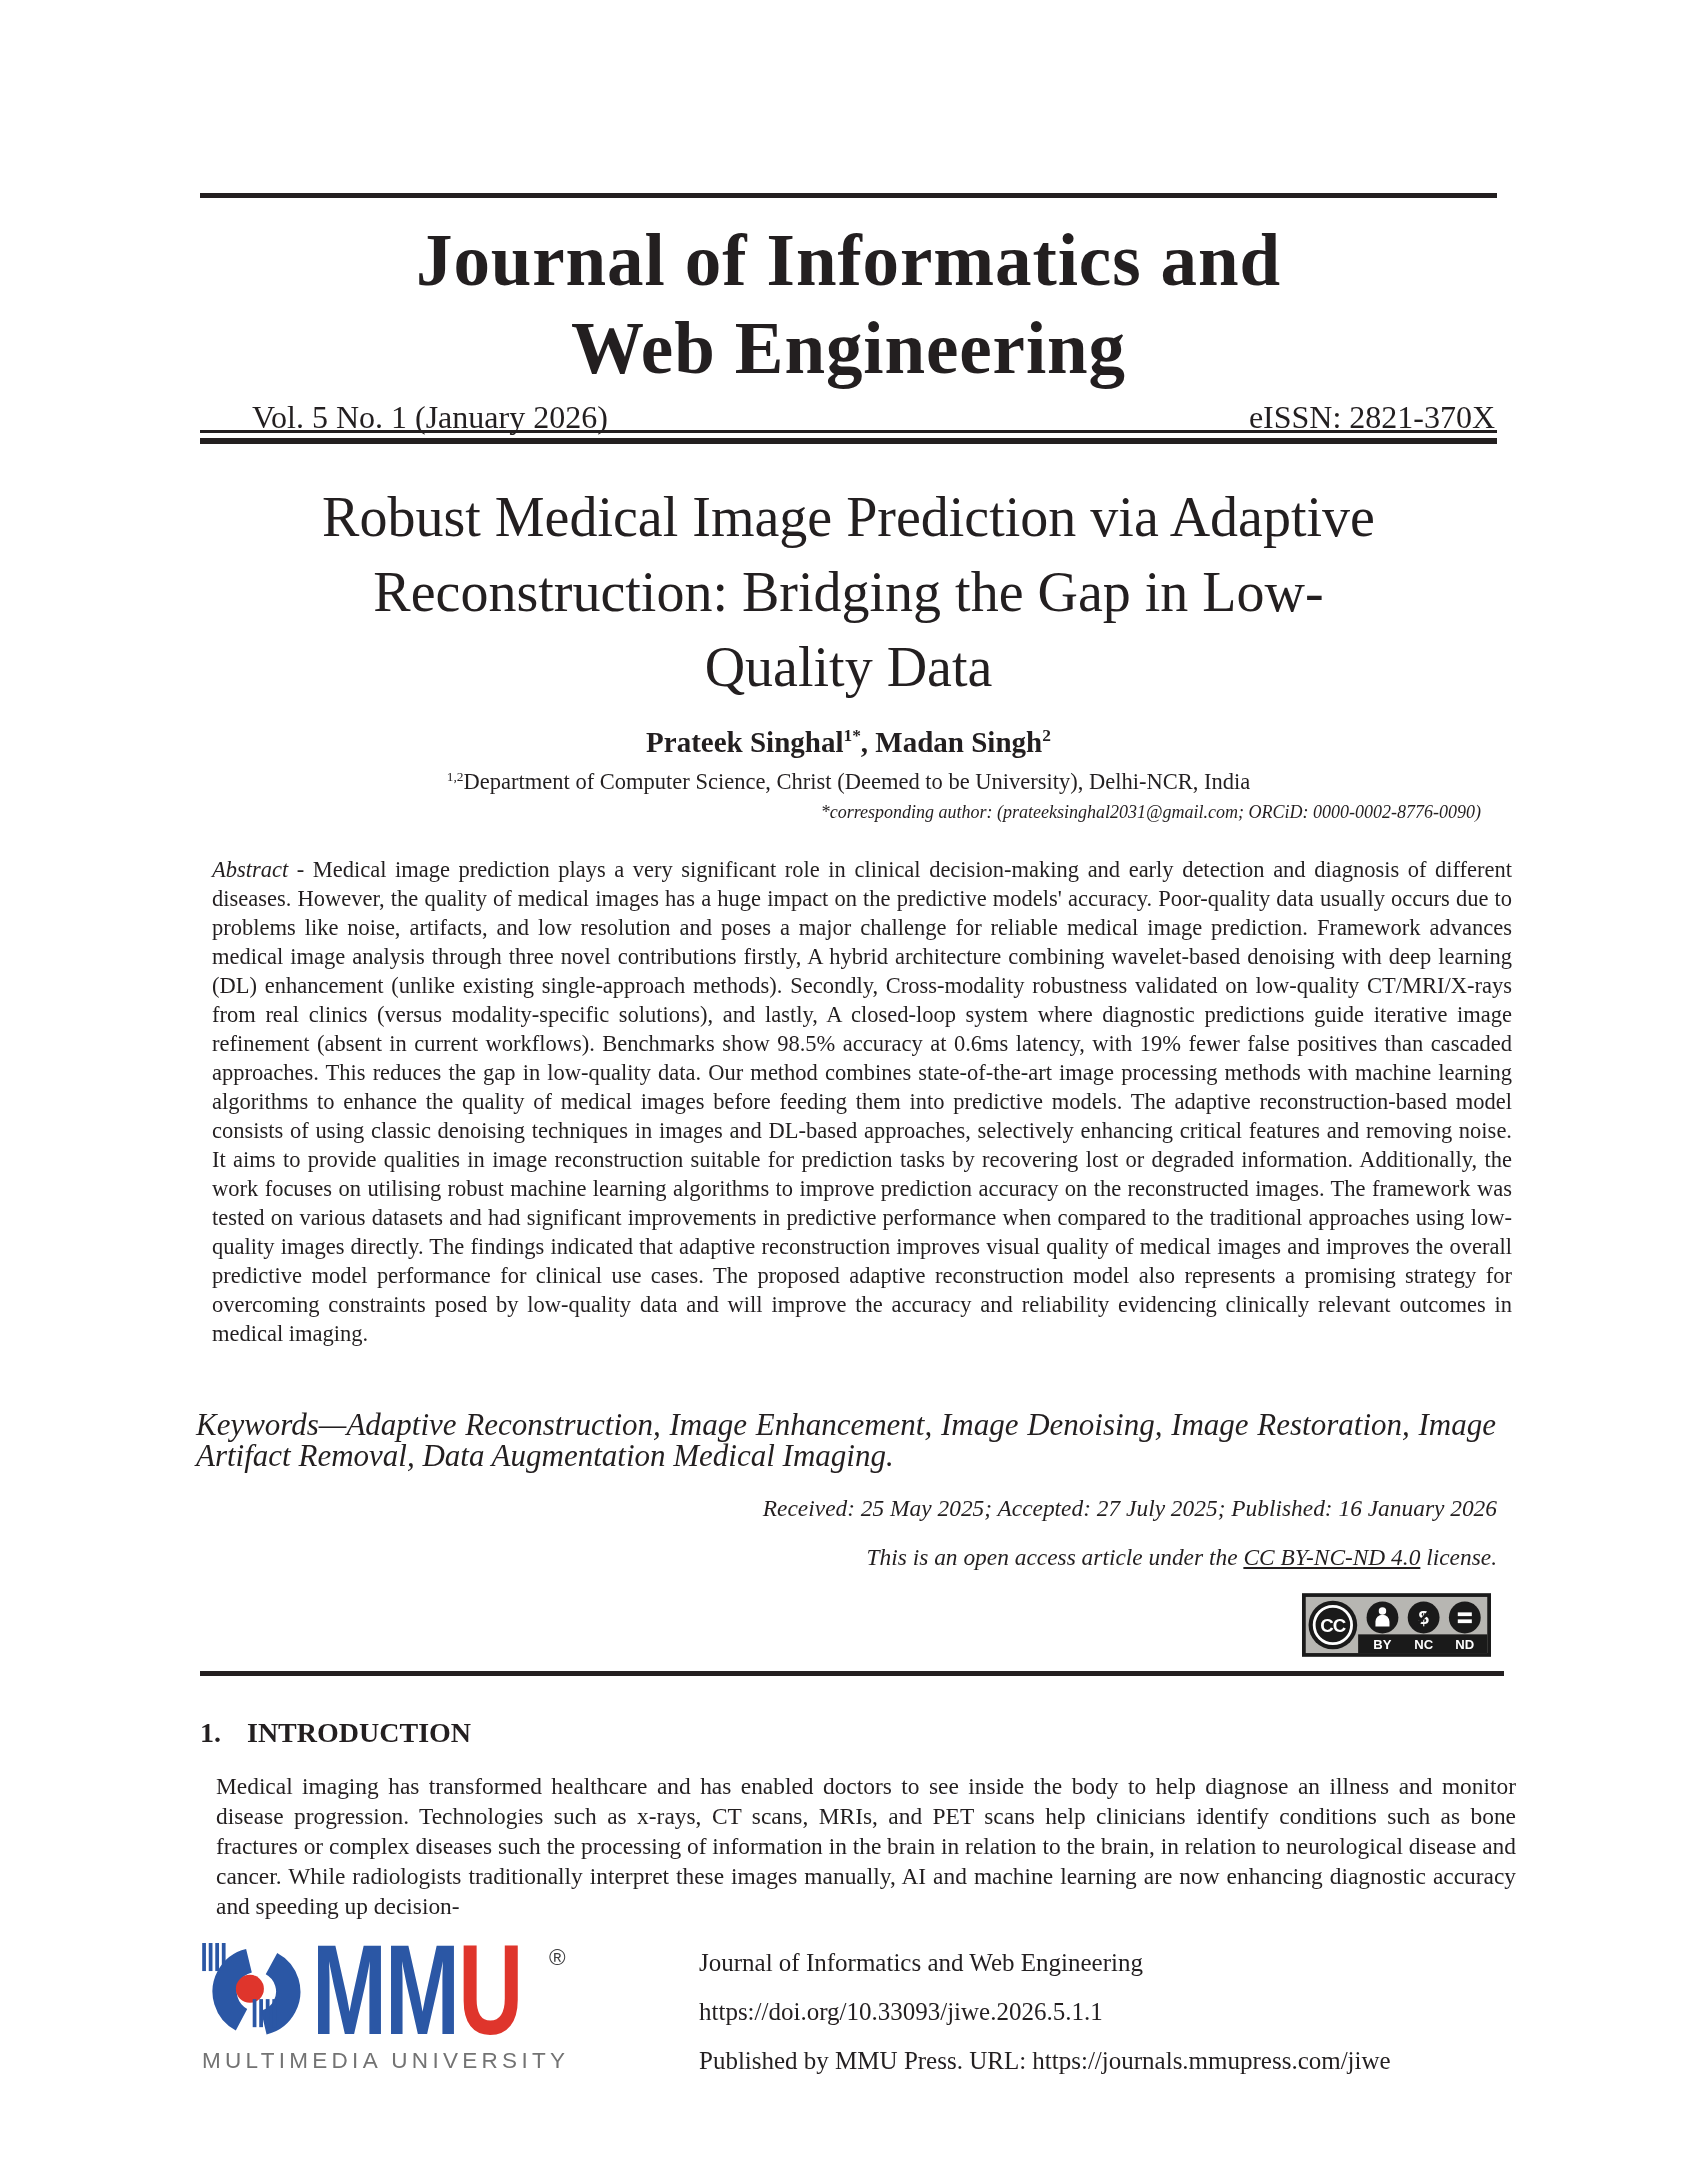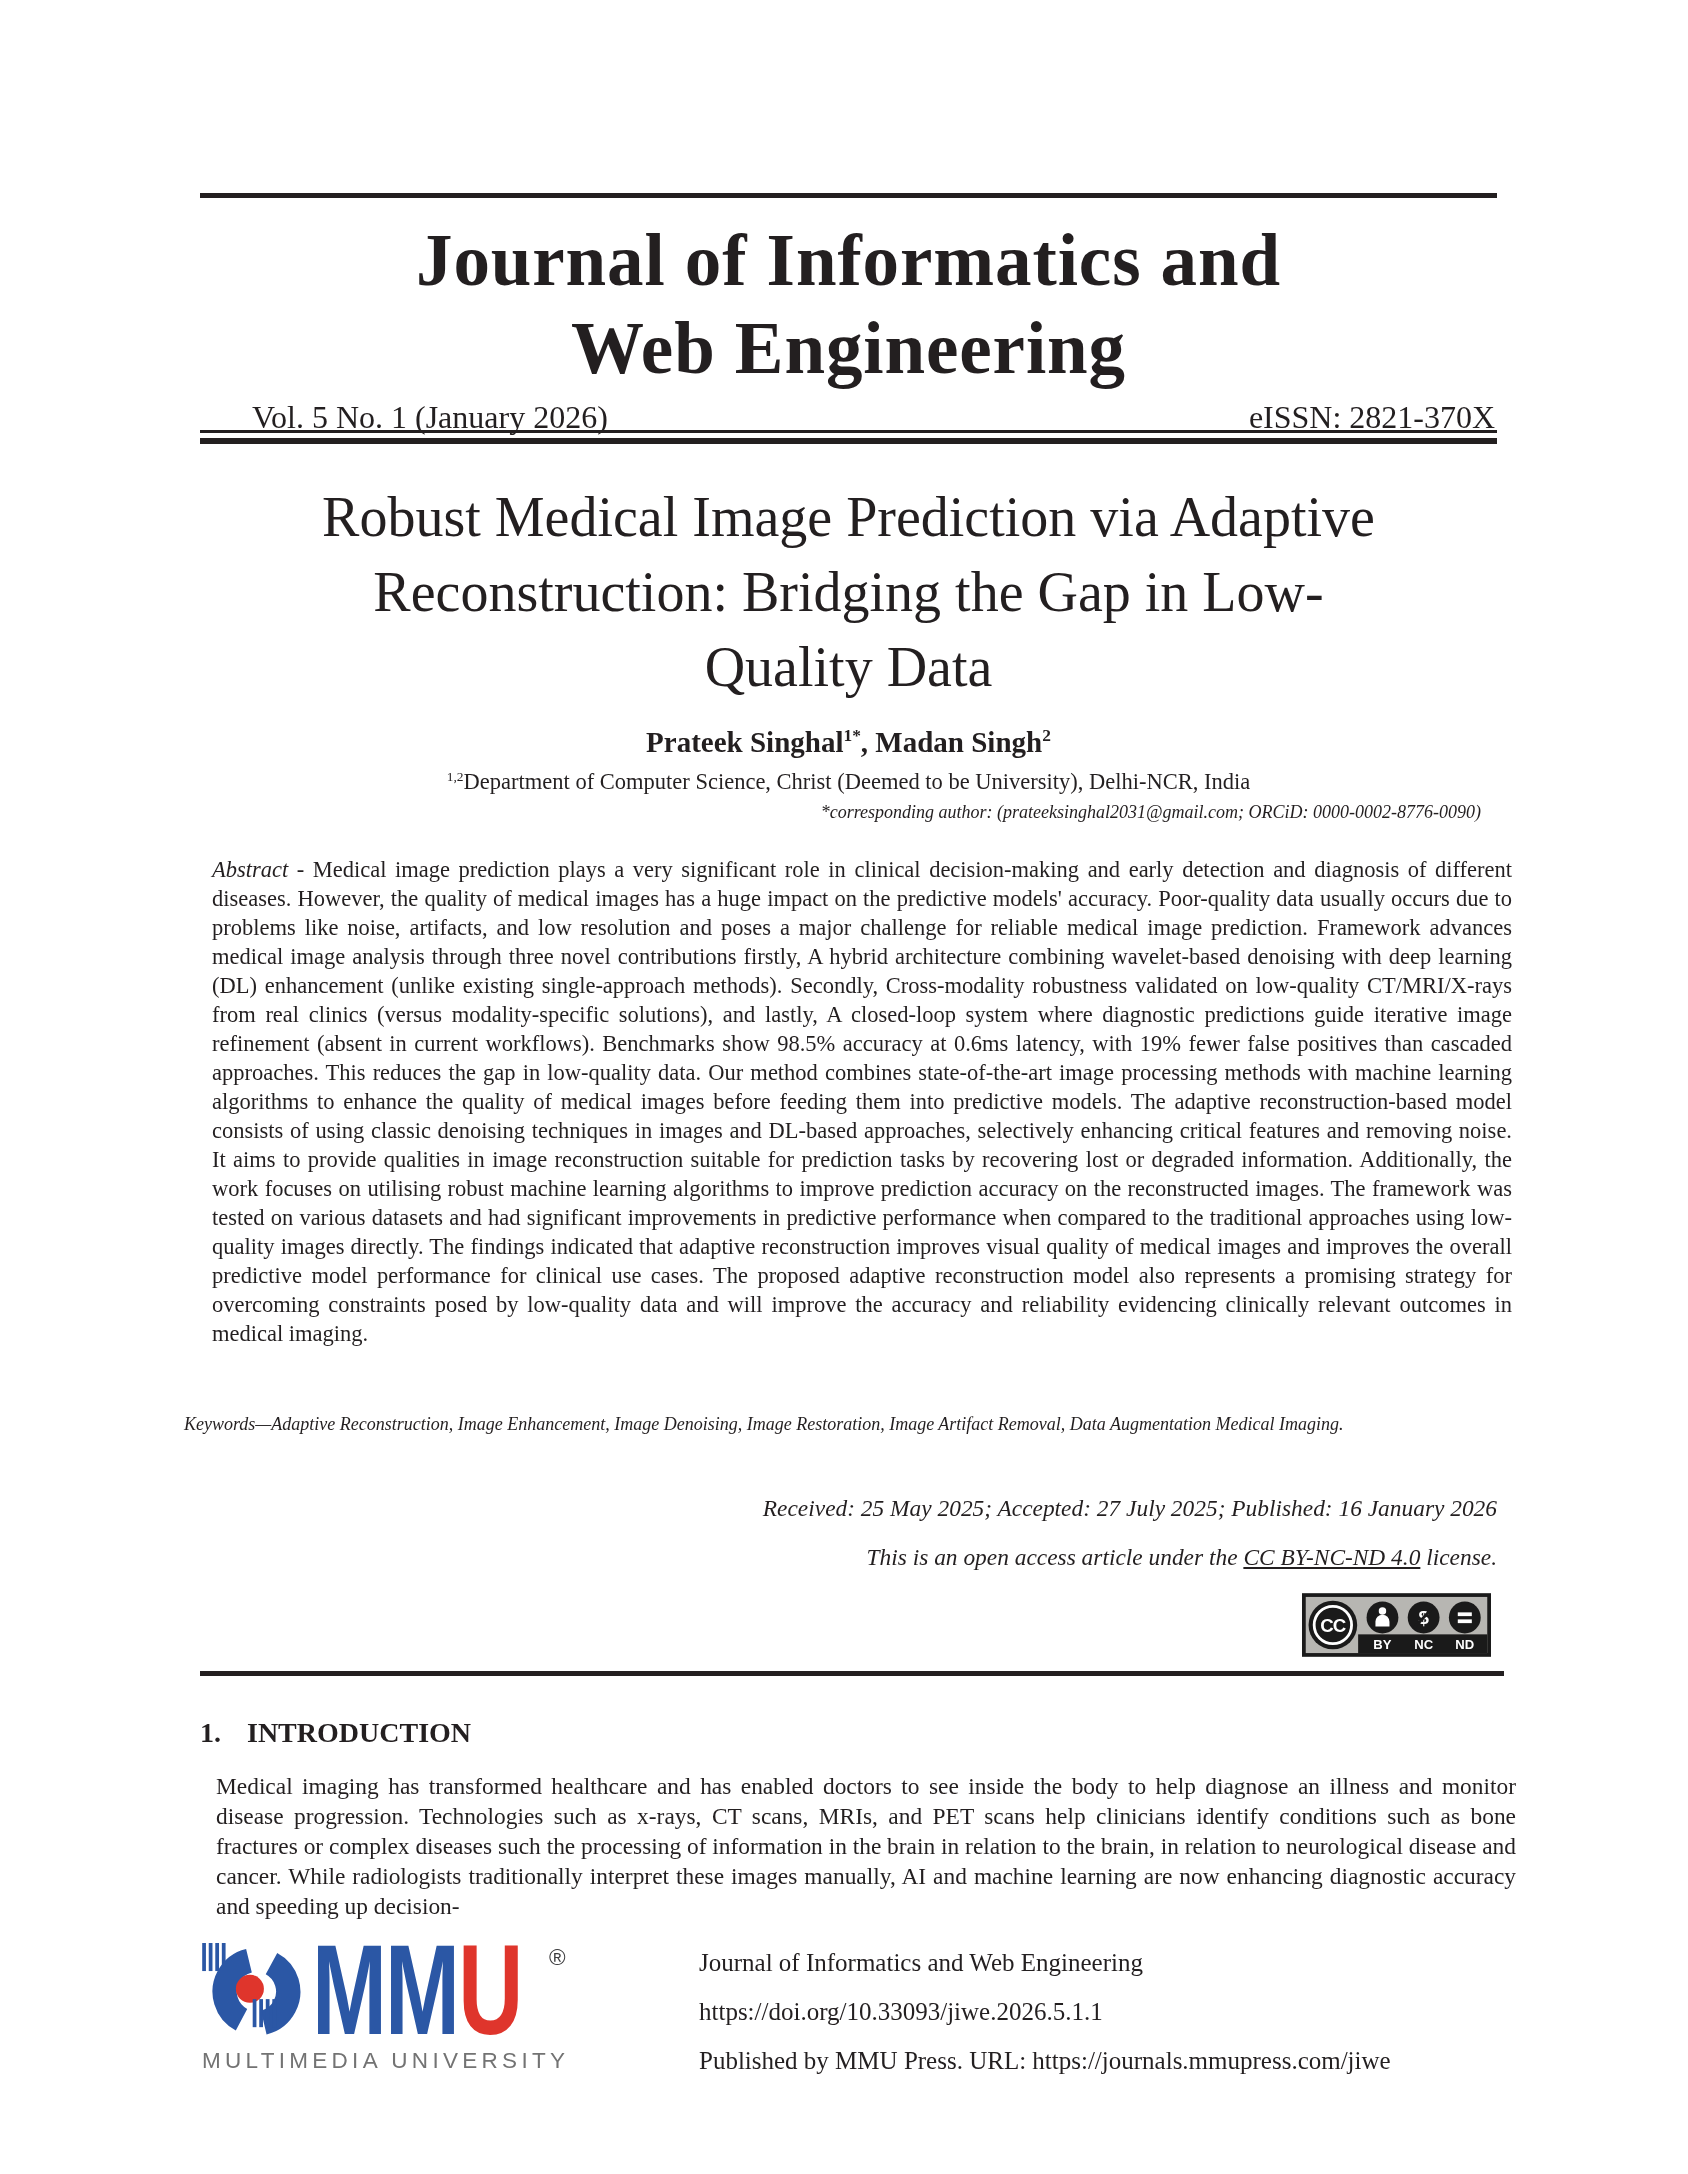--- a/index.html
+++ b/index.html
@@ -41,22 +41,22 @@
   .corresp{
     left:184px;top:797px;width:1297px;
     font-size:18px;line-height:30px;text-align:right;font-style:italic;
   }
   .abstract{
     left:212px;top:855px;width:1300px;
     font-size:22.5px;line-height:29px;text-align:justify;
   }
   .abstract .lbl{font-style:italic;}
   .keywords{
-    left:184px;top:1409px;width:1300px;
-    font-size:18px;line-height:31px;font-style:italic;text-align:justify;
+    left:196px;top:1409px;width:1300px;
+    font-size:31px;line-height:31px;font-style:italic;text-align:justify;
   }
   .dates{
     left:200px;top:1493px;width:1297px;
     font-size:23.4px;line-height:30px;font-style:italic;text-align:right;
   }
   .license{
     left:200px;top:1542px;width:1297px;
     font-size:23.4px;line-height:30px;font-style:italic;text-align:right;
   }
   .license .lnk{text-decoration:underline;cursor:pointer;}

